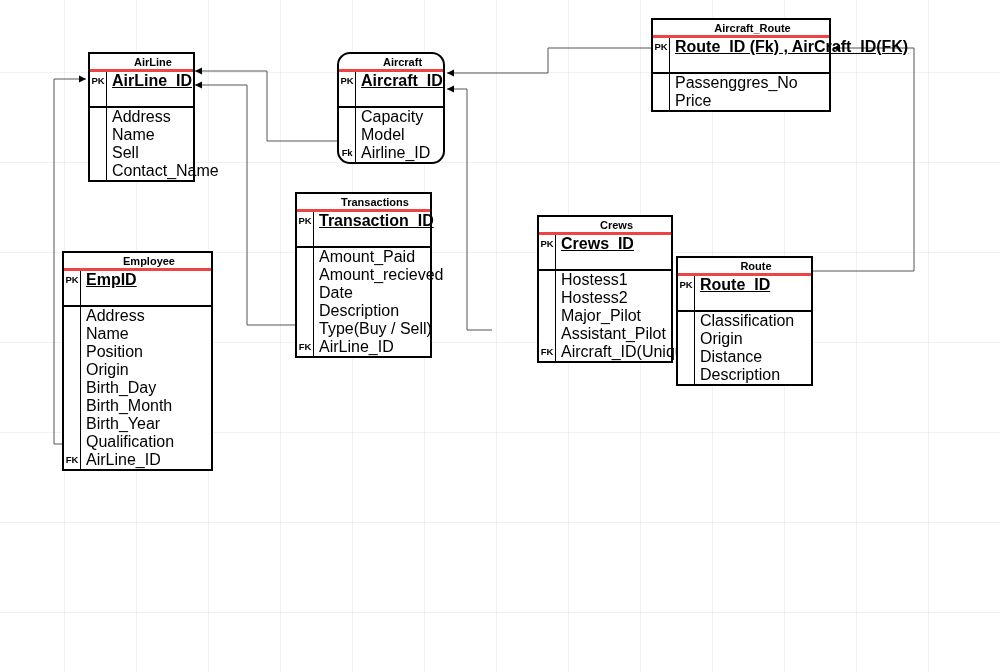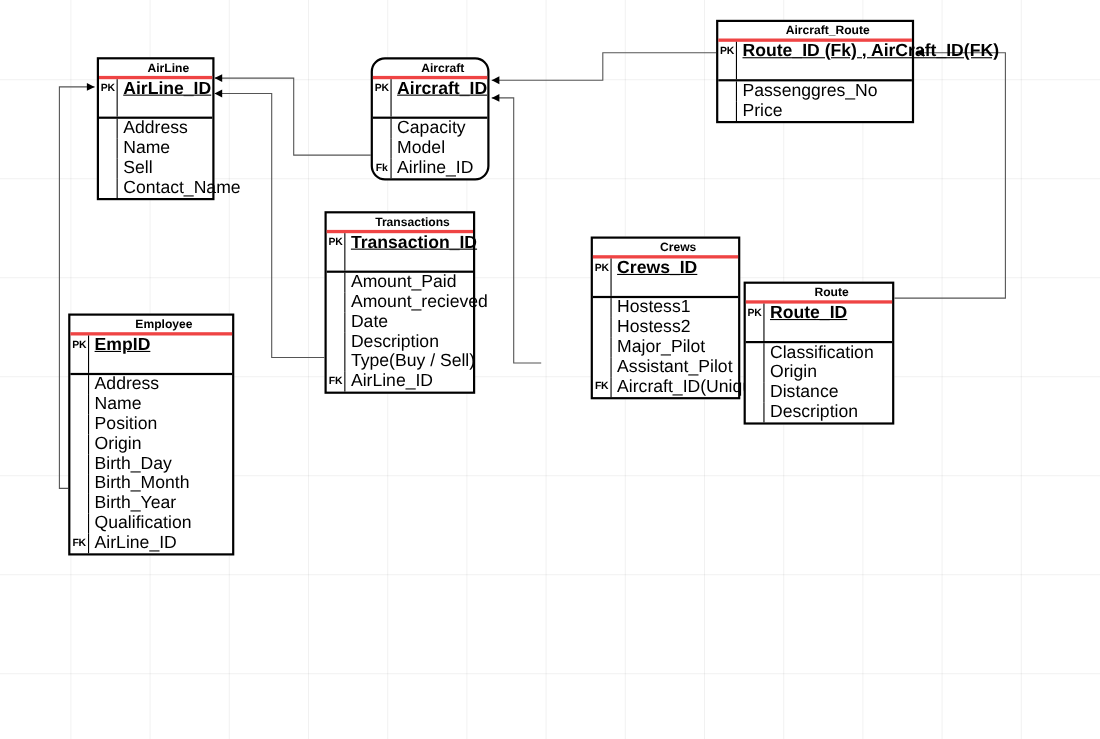--- a/index.html
+++ b/index.html
@@ -249,21 +249,21 @@
         </div>
         <div class="row">
           <div class="keycell"></div>
           <div class="attrcell">Distance</div>
         </div>
         <div class="row">
           <div class="keycell"></div>
           <div class="attrcell">Description</div>
         </div>
       </div>
-      <div class="entity" style="left: 62px; top: 251px; width: 151px; margin-top: 34px;">
+      <div class="entity" style="left: 62px; top: 251px; width: 151px;">
         <div class="entity-title">Employee</div>
         <div class="row key-row">
           <div class="keycell">PK</div>
           <div class="attrcell"><span class="u">EmpID</span></div>
         </div>
         <div class="row">
           <div class="keycell"></div>
           <div class="attrcell">Address</div>
         </div>
         <div class="row">

